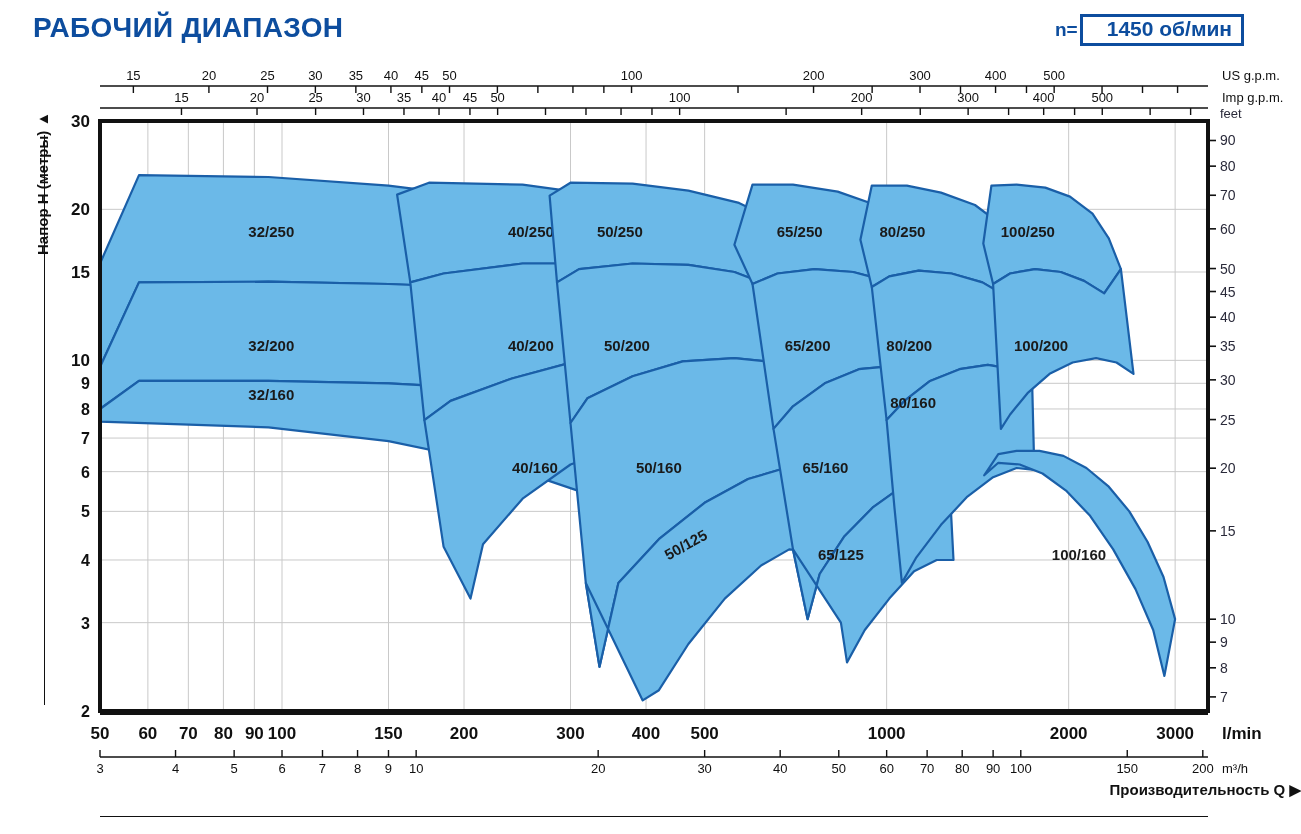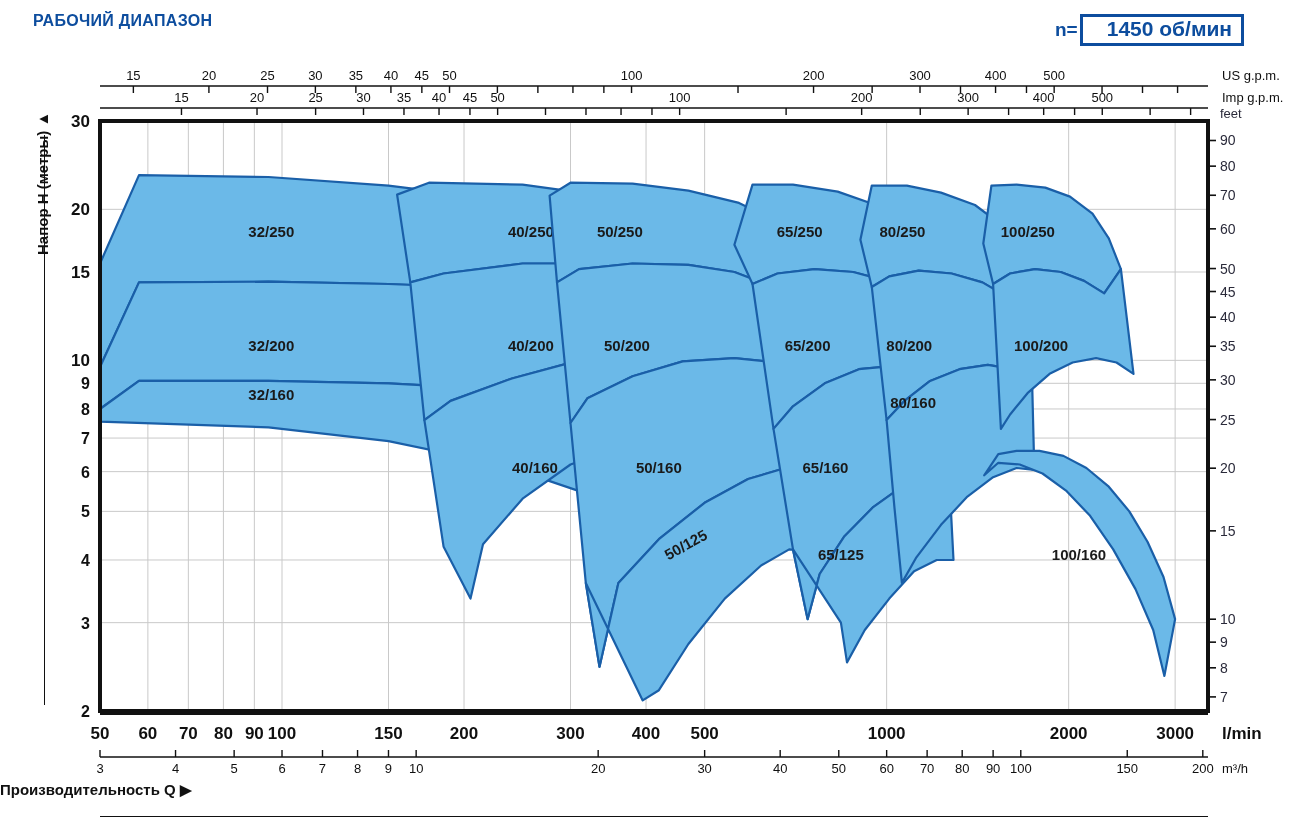--- a/index.html
+++ b/index.html
@@ -1,27 +1,27 @@
 <!DOCTYPE html>
 <html><head>
 <meta charset="utf-8">
 <style>
   html,body{margin:0;padding:0;background:#ffffff;}
   body{width:1301px;height:834px;font-family:"Liberation Sans",sans-serif;position:relative;overflow:hidden;}
   #root{position:absolute;left:0;top:0;width:1301px;height:834px;}
-  .ttl{position:absolute;left:33px;top:12px;font-size:16px;font-weight:bold;color:#0d4d9e;letter-spacing:.3px;}
+  .ttl{position:absolute;left:33px;top:12px;font-size:28px;font-weight:bold;color:#0d4d9e;letter-spacing:.3px;}
   .nbox{position:absolute;left:1055px;top:14px;display:flex;align-items:center;}
   .nbox .nlab{font-size:19px;font-weight:bold;color:#0d4d9e;margin-right:2px;}
   .nbox .nval{font-size:21px;font-weight:bold;color:#0d4d9e;border:3px solid #0d4d9e;padding:1px 9px 3px 24px;line-height:1.05;}
   svg{position:absolute;left:0;top:0;}
   .vlabel{position:absolute;left:34px;top:255px;transform:rotate(-90deg);transform-origin:left top;
           font-size:15px;font-weight:bold;color:#111;white-space:nowrap;}
   .vbar{position:absolute;left:44px;top:135px;width:1px;height:570px;background:#111;}
   .hbar{position:absolute;left:100px;top:816px;width:1108px;height:1px;background:#111;}
-  .qlab{position:absolute;left:0;top:781px;width:1301px;text-align:left;font-size:15px;font-weight:bold;color:#111;}
+  .qlab{position:absolute;left:0;top:781px;width:1301px;text-align:right;font-size:15px;font-weight:bold;color:#111;}
   .fg4{position:absolute;left:1110px;top:136px;font-size:34px;color:#1a1a1a;font-weight:normal;letter-spacing:1px;}
 </style>
 </head>
 <body>
 
 <div id="root">
 
   <div class="ttl">РАБОЧИЙ ДИАПАЗОН</div>
 
   <div class="nbox">

